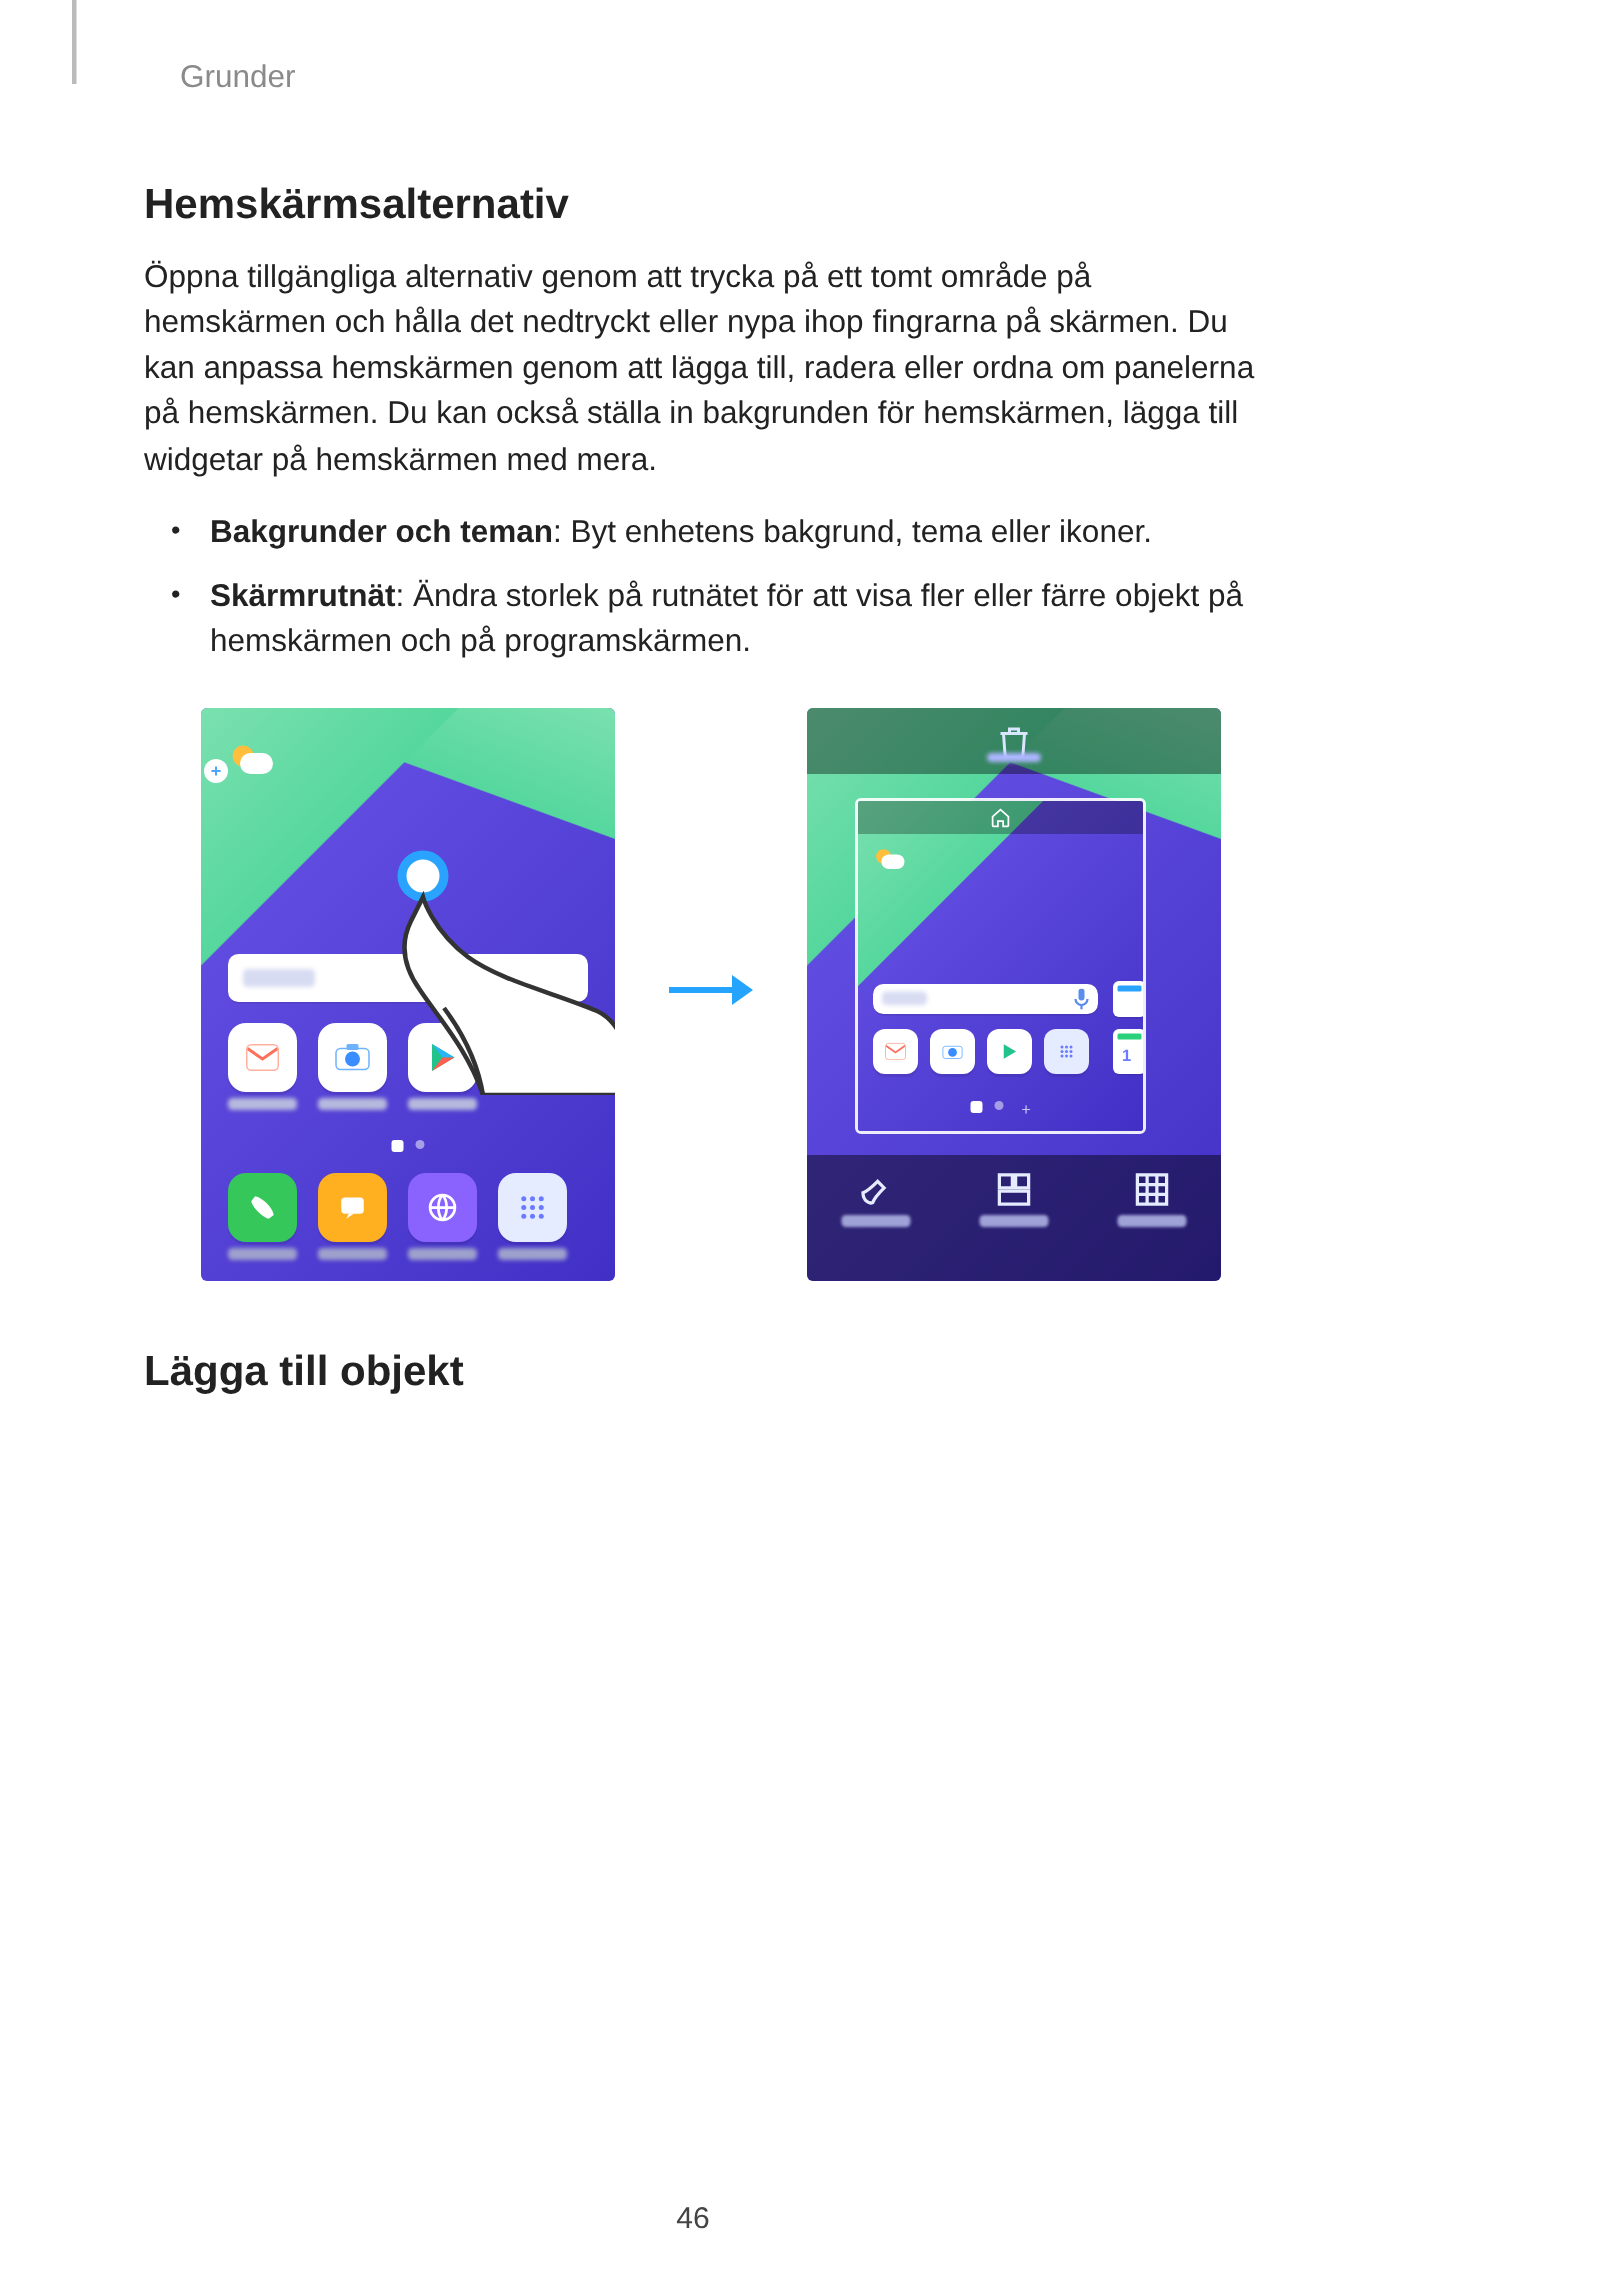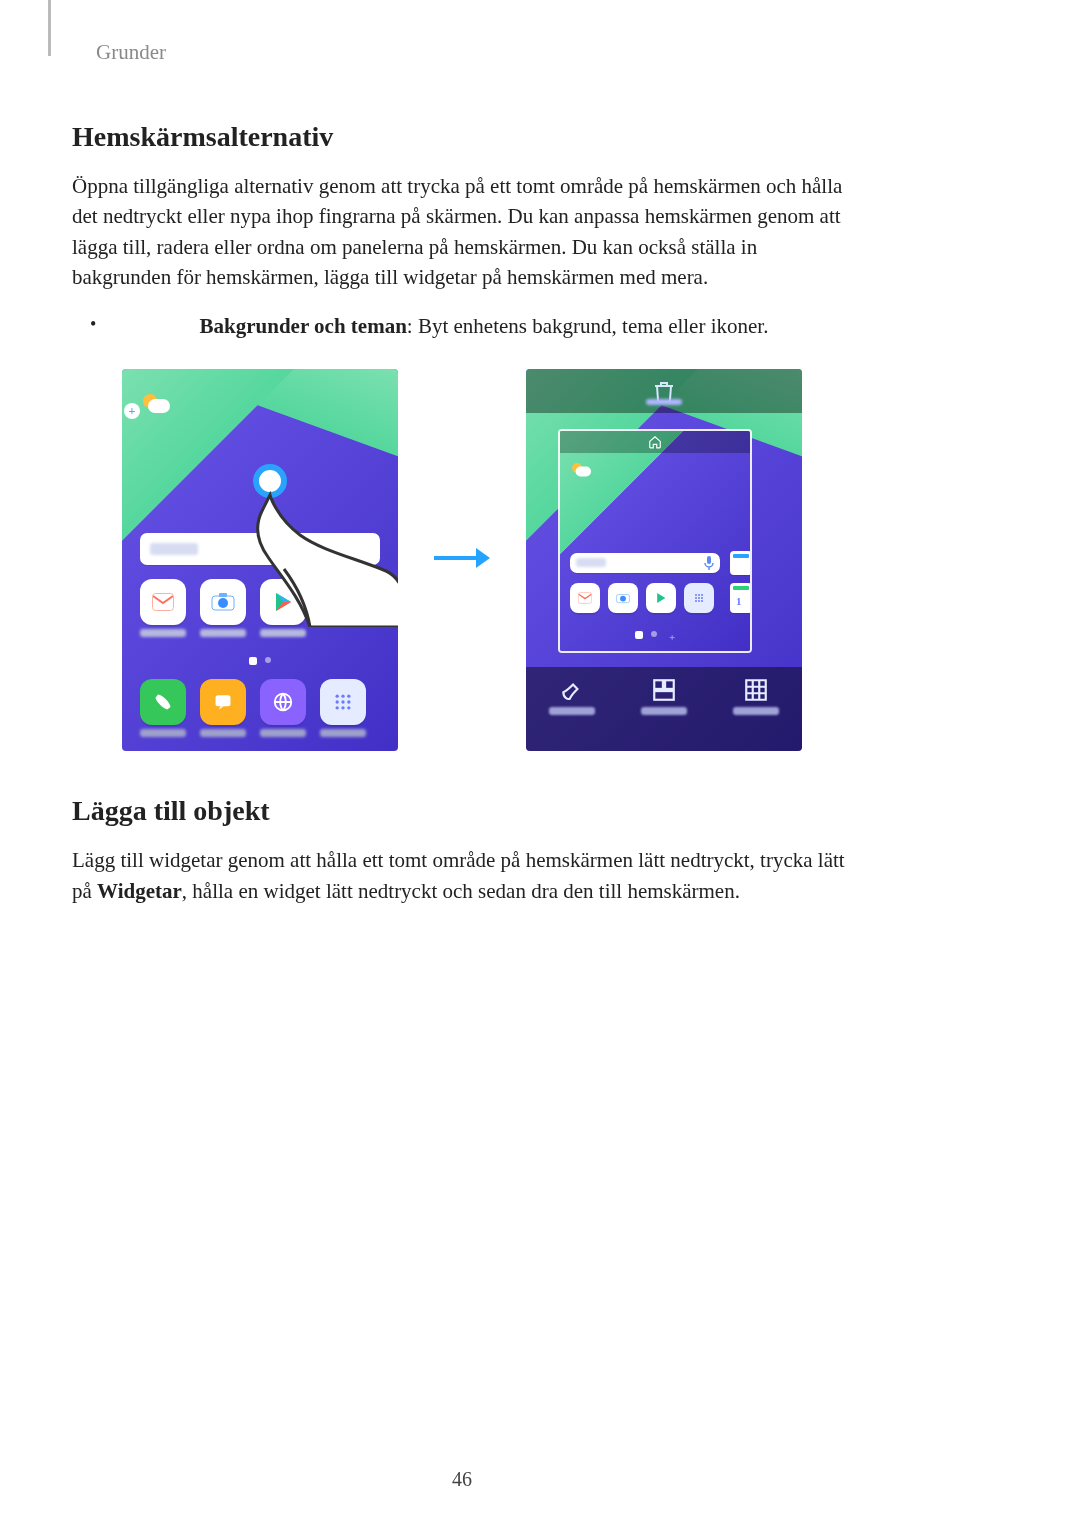--- a/index.html
+++ b/index.html
@@ -1,21 +1,21 @@
 <!DOCTYPE html>
 <html><head>
 <meta charset="utf-8">
 <style>
   html,body{margin:0;padding:0;background:#fff;font-family:"Segoe UI","Helvetica Neue",Arial,sans-serif;color:#222;}
-  .page{width:924px;height:1527px;position:relative;box-sizing:border-box;padding:40px 72px 0 72px;font-family:Liberation Serif, serif;}
+  .page{width:924px;height:1527px;position:relative;box-sizing:border-box;padding:40px 72px 0 96px;}
   .side-rule{position:absolute;left:48px;top:0;width:3px;height:56px;background:#bbb;}
   .running-head{color:#8a8a8a;font-size:21px;margin:0 0 56px 24px;}
   h2{font-size:28px;font-weight:700;margin:0 0 18px 0;color:#222;}
   p{font-size:21px;line-height:1.45;margin:2px 0 18px 0;}
-  ul{list-style:none;margin:8px 0 28px 0;padding:0;text-align:center;}
+  ul{list-style:none;margin:8px 0 28px 0;padding:0;}
   li{font-size:21px;line-height:1.45;margin:0 0 12px 0;padding-left:44px;position:relative;}
   li::before{content:"•";position:absolute;left:18px;top:0;font-size:18px;}
   .b{font-weight:700;}
   .page-num{position:absolute;bottom:36px;left:0;right:0;text-align:center;font-size:20px;color:#444;}
 
   .figure{display:flex;align-items:center;justify-content:center;gap:34px;margin:10px 0 44px 0;}
   .arrow svg{width:60px;height:26px;}
 
   .phone{border-radius:4px;overflow:hidden;position:relative;}
   .phone.left{width:276px;height:382px;}
@@ -64,20 +64,23 @@
   <div class="side-rule"></div>
   <div class="running-head">Grunder</div>
 
   <h2>Hemskärmsalternativ</h2>
   <p>Öppna tillgängliga alternativ genom att trycka på ett tomt område på hemskärmen och hålla det nedtryckt eller nypa ihop fingrarna på skärmen. Du kan anpassa hemskärmen genom att lägga till, radera eller ordna om panelerna på hemskärmen. Du kan också ställa in bakgrunden för hemskärmen, lägga till widgetar på hemskärmen med mera.</p>
 
   <ul>
     <li>
       <span class="b">Bakgrunder och teman</span><span>: Byt enhetens bakgrund, tema eller ikoner.</span>
     </li>
+    <li>
+      <span class="b">Skärmrutnät</span><span>: Ändra storlek på rutnätet för att visa fler eller färre objekt på hemskärmen och på programskärmen.</span>
+    </li>
   </ul>
 
   <div class="figure">
 
     <div class="phone left">
       <div class="wall"></div>
       <div class="weather"></div>
       <div class="plus-circle">+</div>
 
       <div class="bar" style="left:18px;top:164px;width:240px;height:32px;">
@@ -270,18 +273,15 @@
           <svg width="26" height="26" viewBox="0 0 24 24">
               <path d="M3 3h18v18H3zM9 3v18M15 3v18M3 9h18M3 15h18" fill="none" stroke="#e6ecff" stroke-width="2"></path>
             </svg>
           <div class="lbl"></div>
         </div>
       </div>
     </div>
   </div>
 
   <h2>Lägga till objekt</h2>
-  <p>
-    <span>Lägg till widgetar genom att hålla ett tomt område på hemskärmen lätt nedtryckt, trycka lätt på </span><span class="b">Widgetar</span><span>, hålla en widget lätt nedtryckt och sedan dra den till hemskärmen.</span>
-  </p>
 
   <div class="page-num">46</div>
 </div>
 
 </body></html>

